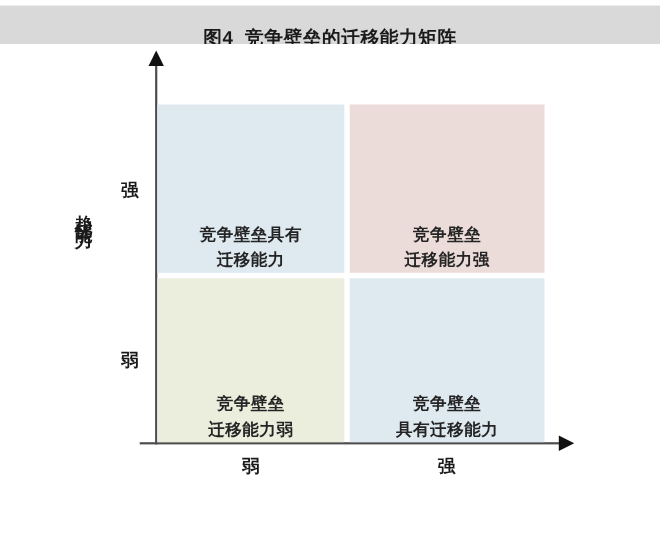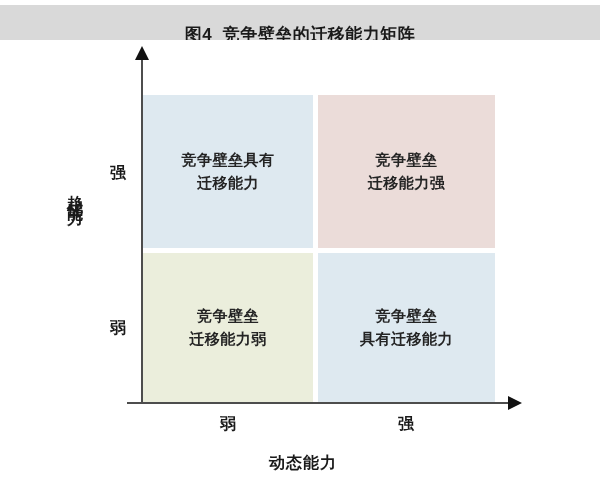--- a/index.html
+++ b/index.html
@@ -86,21 +86,21 @@
     border-top: 7px solid transparent;
     border-bottom: 7px solid transparent;
     border-left: 14px solid #111111;
   }
 
   
   .quad {
     position: absolute;
     box-sizing: border-box;
     display: flex;
-    align-items: center;
+    align-items: flex-end;
     justify-content: center;
   }
   .quad-label {
     font-size: 15px;
     font-weight: bold;
     line-height: 1.5;
     color: #242424;
     text-align: center;
     white-space: pre-line;
     letter-spacing: 0.5px;
@@ -199,15 +199,14 @@
   </div>
 
   <div class="y-tick" id="y-tick-strong">强</div>
   <div class="y-tick" id="y-tick-weak">弱</div>
 
   <div id="y-axis-title">趋优能力</div>
 
   <div class="x-tick" id="x-tick-weak">弱</div>
   <div class="x-tick" id="x-tick-strong">强</div>
 
-  <div id="x-axis-title">动态能力</div>
 
 </div>
 
 </body></html>

